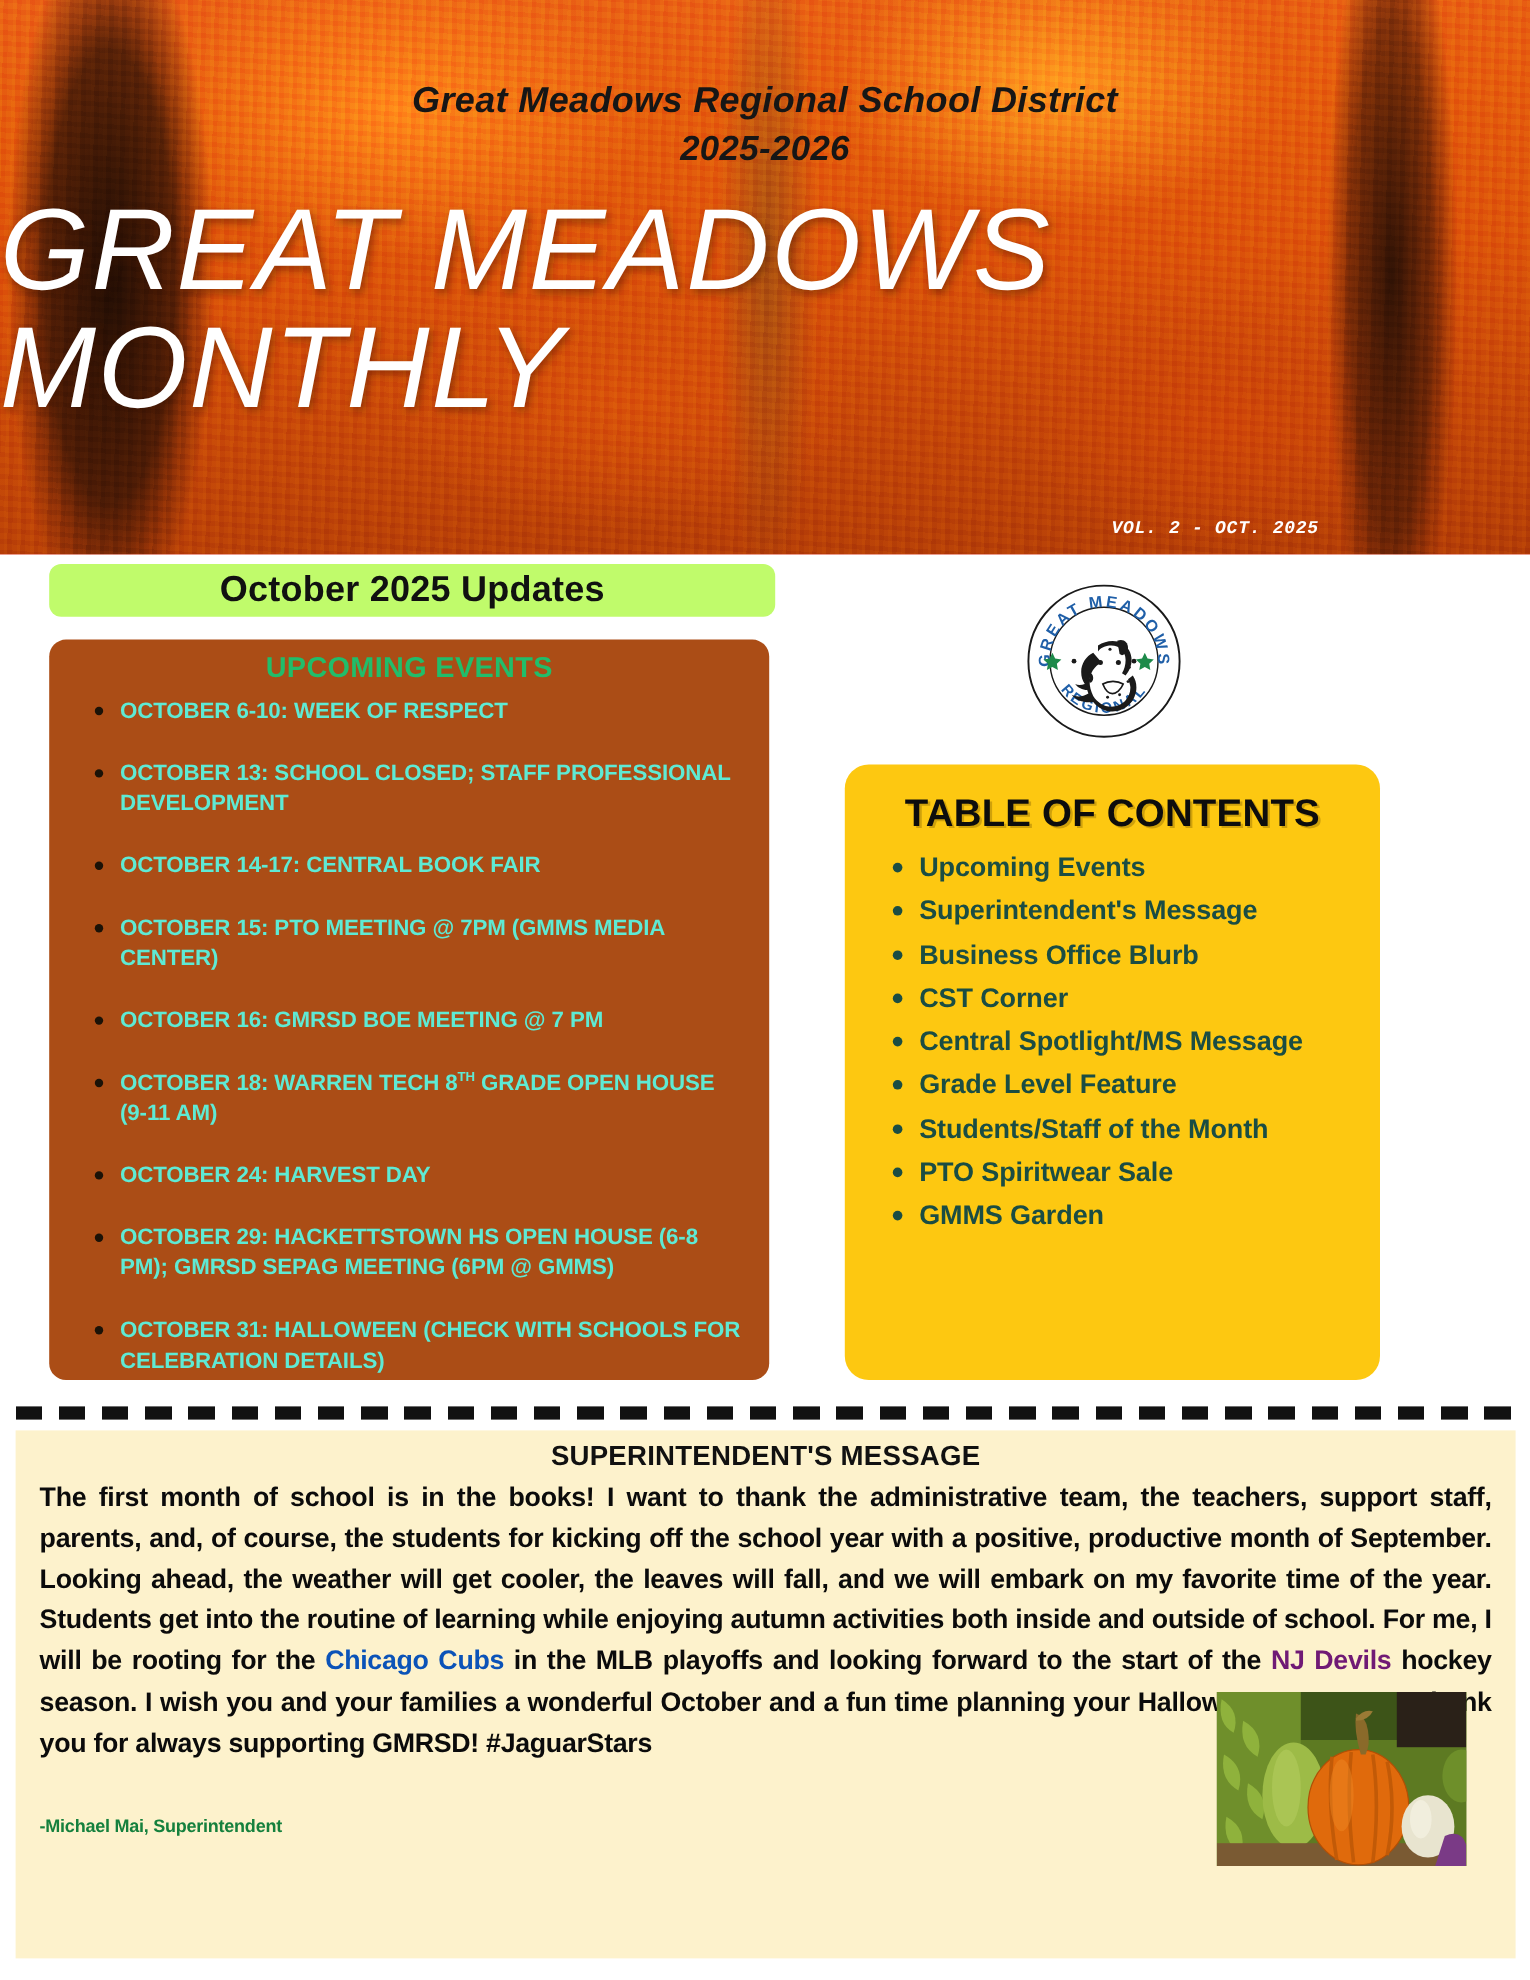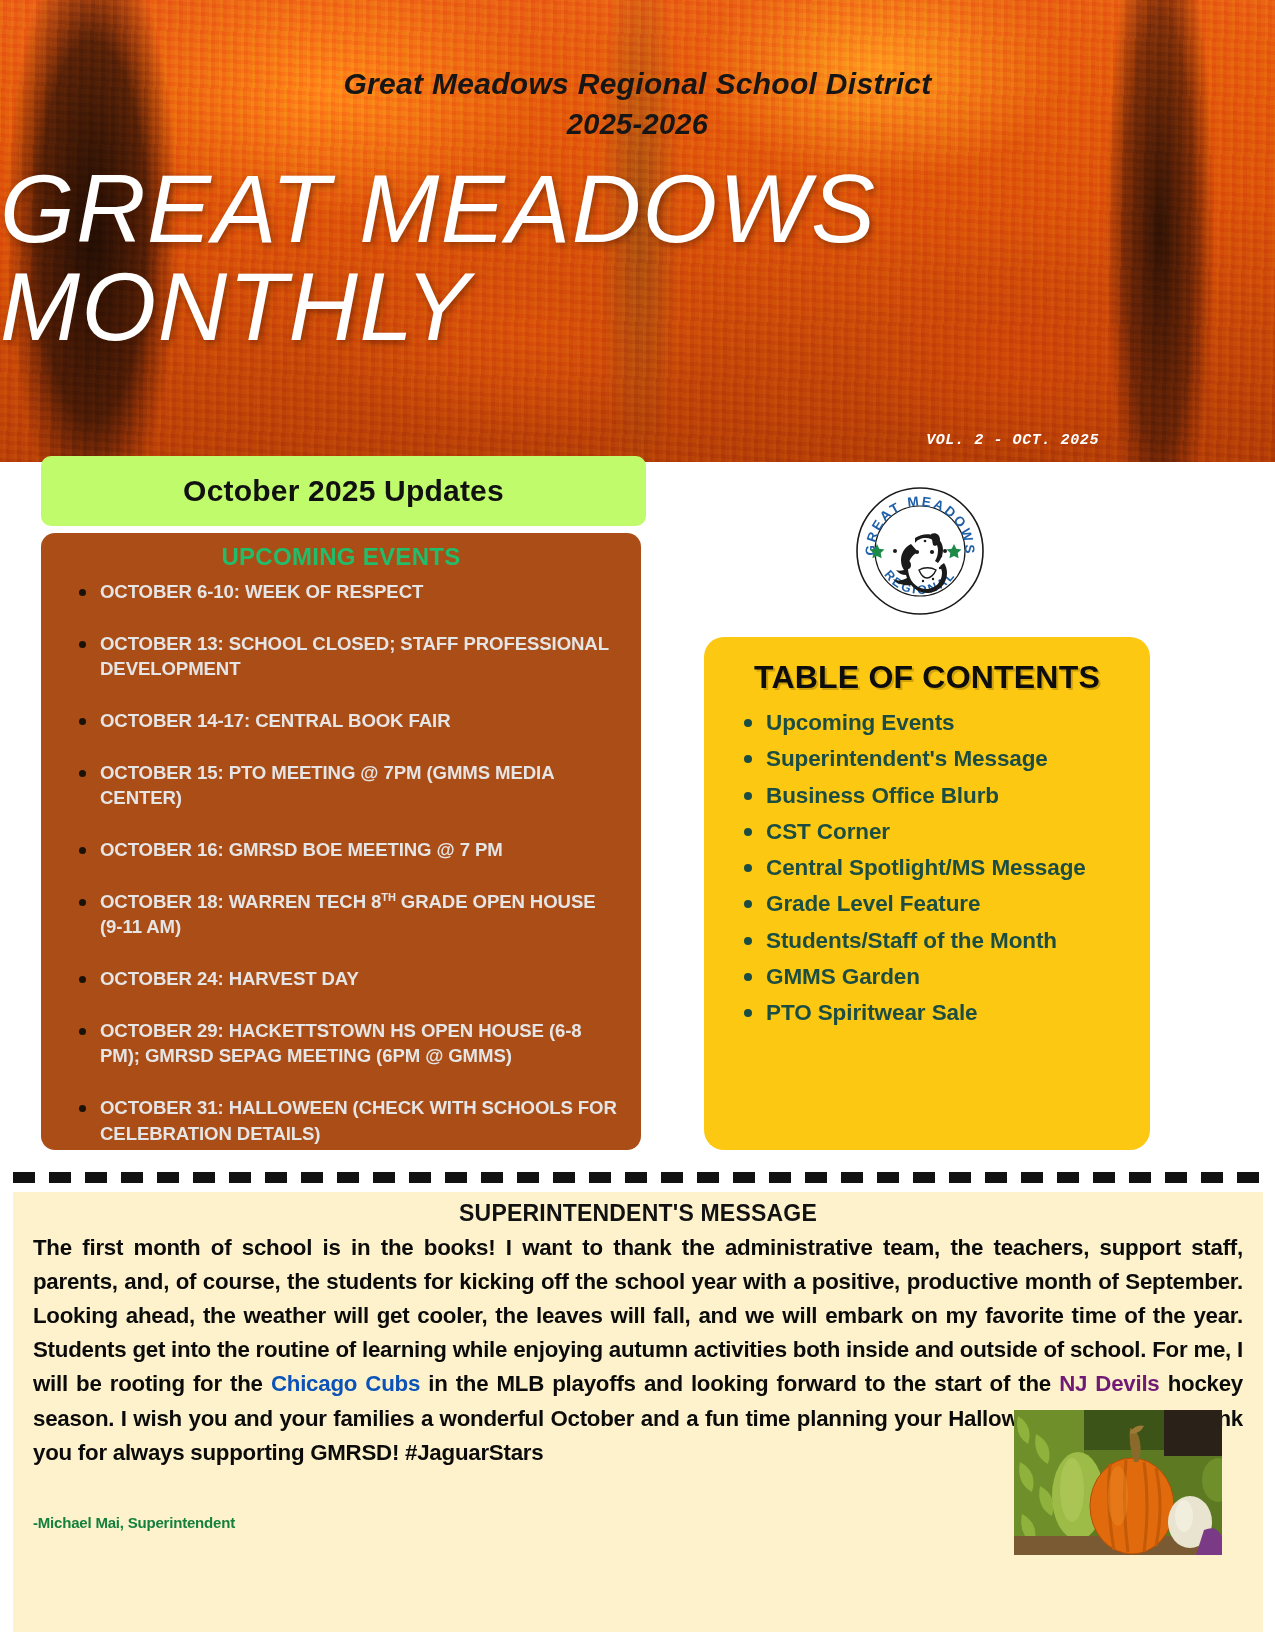--- a/index.html
+++ b/index.html
@@ -93,23 +93,23 @@
     font-style: italic;
     color: #ffffff;
     letter-spacing: 0.6px;
     font-family: Liberation Mono, monospace;
   }
 
   
   .updates-header {
     position: absolute;
     left: 41px;
-    top: 456px;
+    top: 470px;
     width: 605px;
-    height: 70px;
+    height: 44px;
     background: #c0fb6b;
     border-radius: 10px;
     display: flex;
     align-items: center;
     justify-content: center;
   }
   .updates-header span {
     font-size: 30px;
     font-weight: 800;
     color: #111111;
@@ -138,21 +138,21 @@
     list-style: none;
     margin: 0;
     padding: 0 4px 0 8px;
   }
   ul.events-list li {
     position: relative;
     padding-left: 35px;
     margin-bottom: 26px;
     font-size: 18.6px;
     font-weight: 800;
-    color: #e5e5e5;
+    color: #5eead4;
     line-height: 1.38;
     letter-spacing: -0.1px;
   }
   ul.events-list li::before {
     content: "";
     position: absolute;
     left: 14px;
     top: 10px;
     width: 7px;
     height: 7px;
@@ -364,22 +364,22 @@
   <div class="toc-box">
     <div class="toc-title">TABLE OF CONTENTS</div>
     <ul class="toc-list">
       <li>Upcoming Events</li>
       <li>Superintendent's Message</li>
       <li>Business Office Blurb</li>
       <li>CST Corner</li>
       <li>Central Spotlight/MS Message</li>
       <li>Grade Level Feature</li>
       <li>Students/Staff of the Month</li>
+      <li>PTO Spiritwear Sale</li>
       <li>GMMS Garden</li>
-      <li>PTO Spiritwear Sale</li>
     </ul>
   </div>
 
   <div class="dashed-divider"></div>
 
   <div class="supt-box">
     <div class="supt-title">SUPERINTENDENT'S MESSAGE</div>
     <div class="supt-body"><span>The first month of school is in the books! I want to thank the administrative team, the teachers, support staff, parents, and, of course, the students for kicking off the school year with a positive, productive month of September. Looking ahead, the weather will get cooler, the leaves will fall, and we will embark on my favorite time of the year. Students get into the routine of learning while enjoying autumn activities both inside and outside of school. For me, I will be rooting for the </span><span class="cubs">Chicago Cubs</span><span> in the MLB playoffs and looking forward to the start of the </span><span class="devils">NJ Devils</span><span> hockey season. I wish you and your families a wonderful October and a fun time planning your Halloween costumes! Thank you for always supporting GMRSD! #JaguarStars</span></div>
     <div class="supt-sign">-Michael Mai, Superintendent</div>
   </div>

